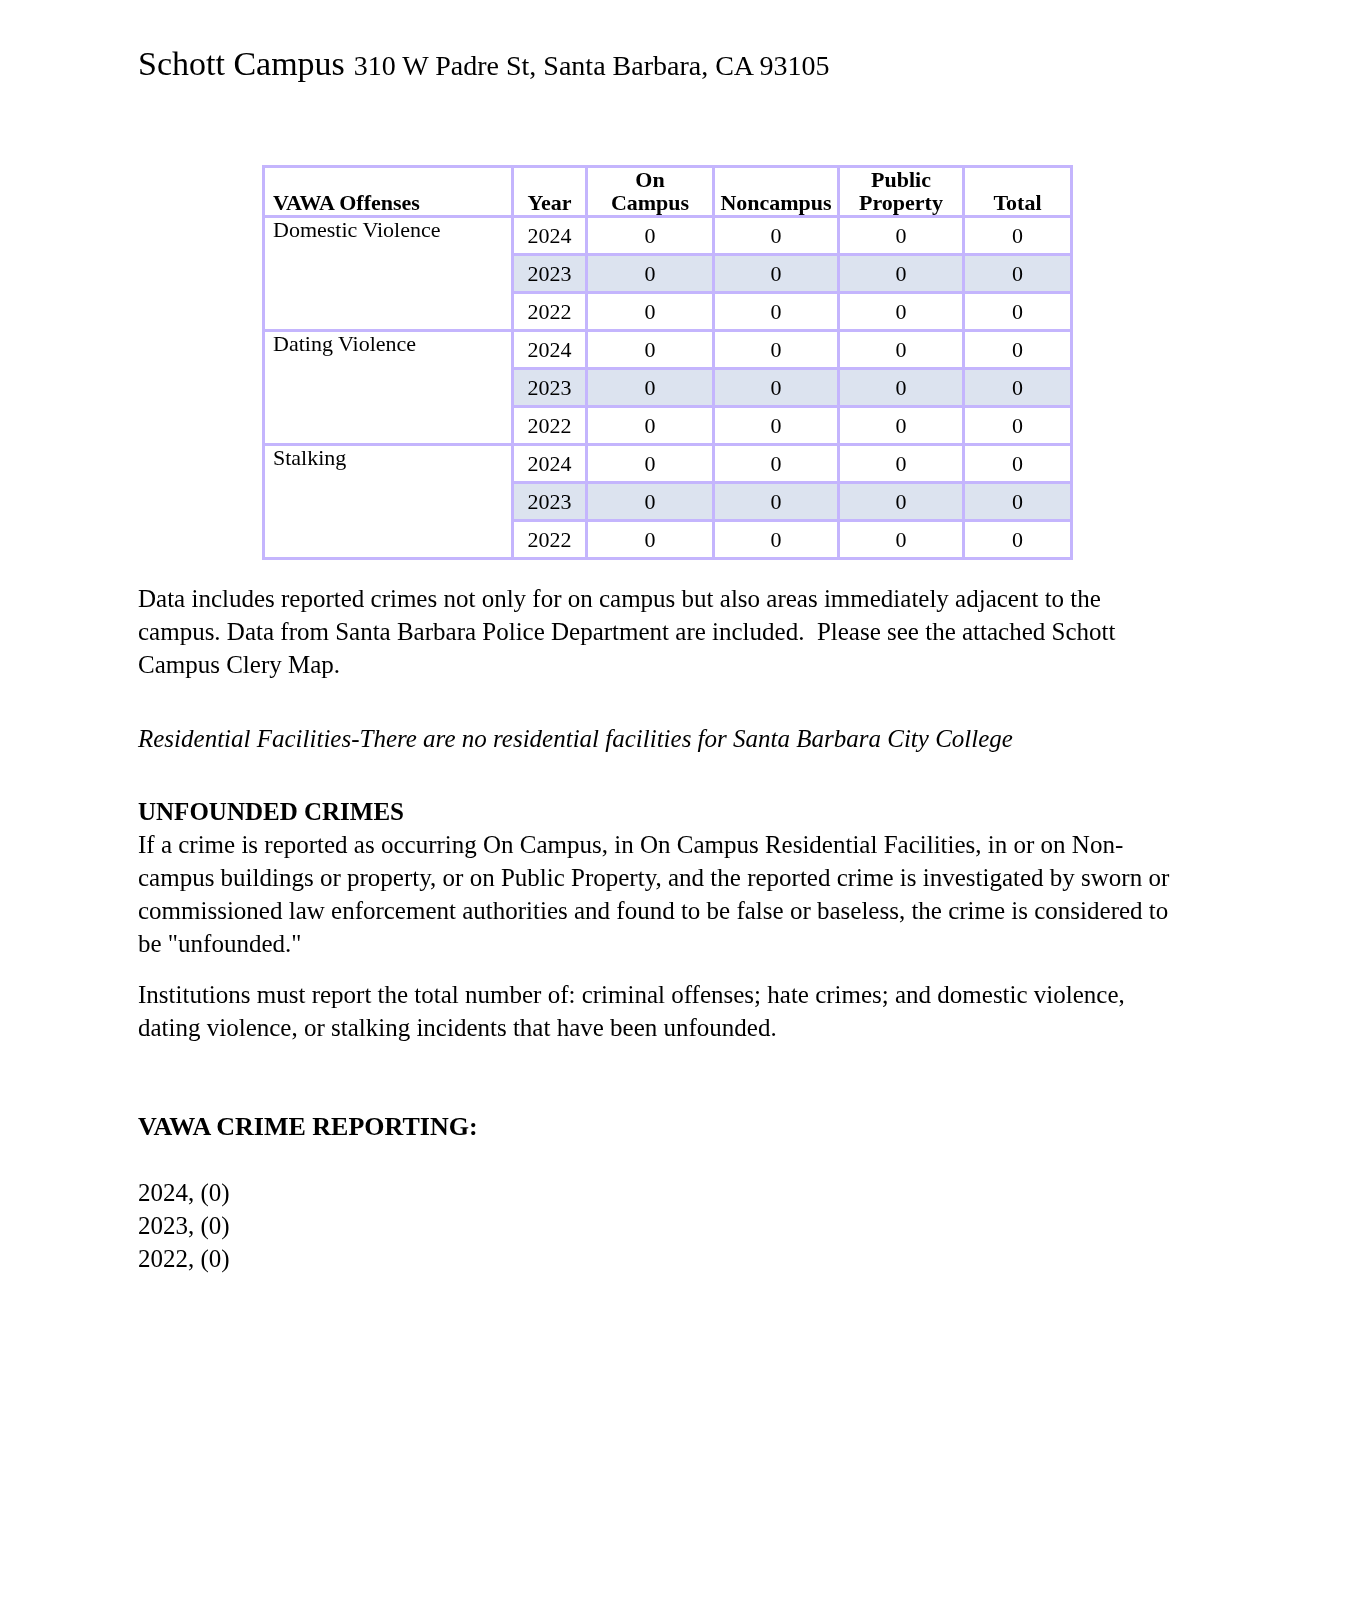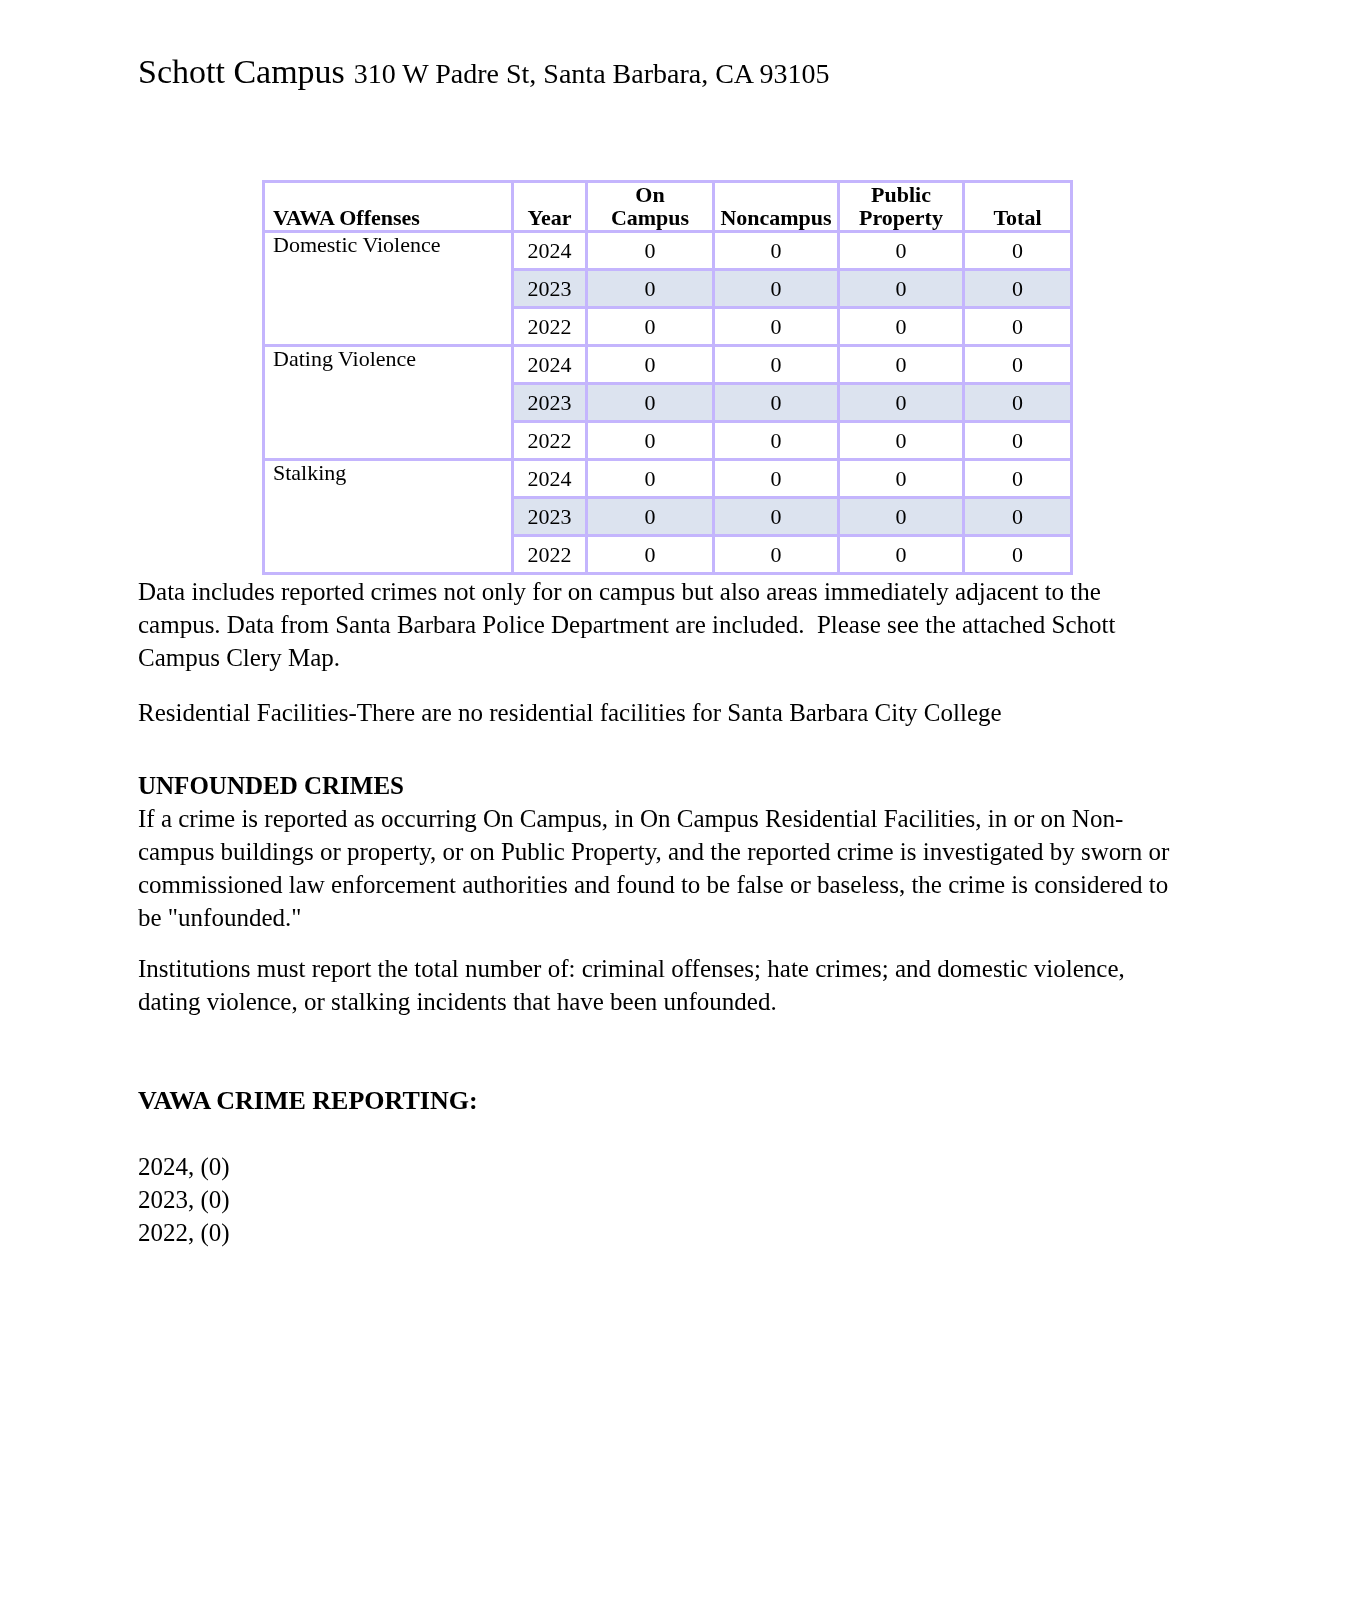--- a/index.html
+++ b/index.html
@@ -10,21 +10,21 @@
     box-sizing: border-box;
     padding-top: 44px;
     background: #ffffff;
     color: #000000;
     font-family: "Liberation Serif", "DejaVu Serif", serif;
     overflow: hidden;
   }
   h1.doc-title {
     margin: 0 0 0 138px;
     font-weight: normal;
-    line-height: 55px;
+    line-height: 40px;
     white-space: nowrap;
   }
   .campus-name { font-size: 34px; }
   .campus-address { font-size: 28px; margin-left: 9px; }
 
   table.vawa {
     margin: 79px 0 0 262px;
     border-collapse: collapse;
     table-layout: fixed;
     width: 808px;
@@ -56,22 +56,22 @@
   }
   table.vawa tr.shaded td { background: #dce3ef; }
 
   .body-text {
     width: 1048px;
     margin-left: 138px;
     font-size: 25px;
     line-height: 33px;
   }
   .body-text p, .body-text h2, .body-text .year-line { margin: 0; white-space: pre-wrap; }
-  p.data-note { }
-  p.residential-note { margin-top: 22px; }
+  p.data-note { margin-top: 22px; }
+  p.residential-note { margin-top: 41px; font-style: italic; }
   h2.unfounded-heading { margin-top: 40px; font-size: 25px; font-weight: bold; line-height: 33px; }
   p.definition { margin-top: 0; }
   p.requirement { margin-top: 18px; }
   p.summary { margin-top: 33px; font-weight: bold; }
   h2.hate-heading { margin-top: 66px; font-size: 26px; font-weight: bold; line-height: 33px; }
   .years { margin-top: 33px; }
 </style>
 </head>
 <body>
 

